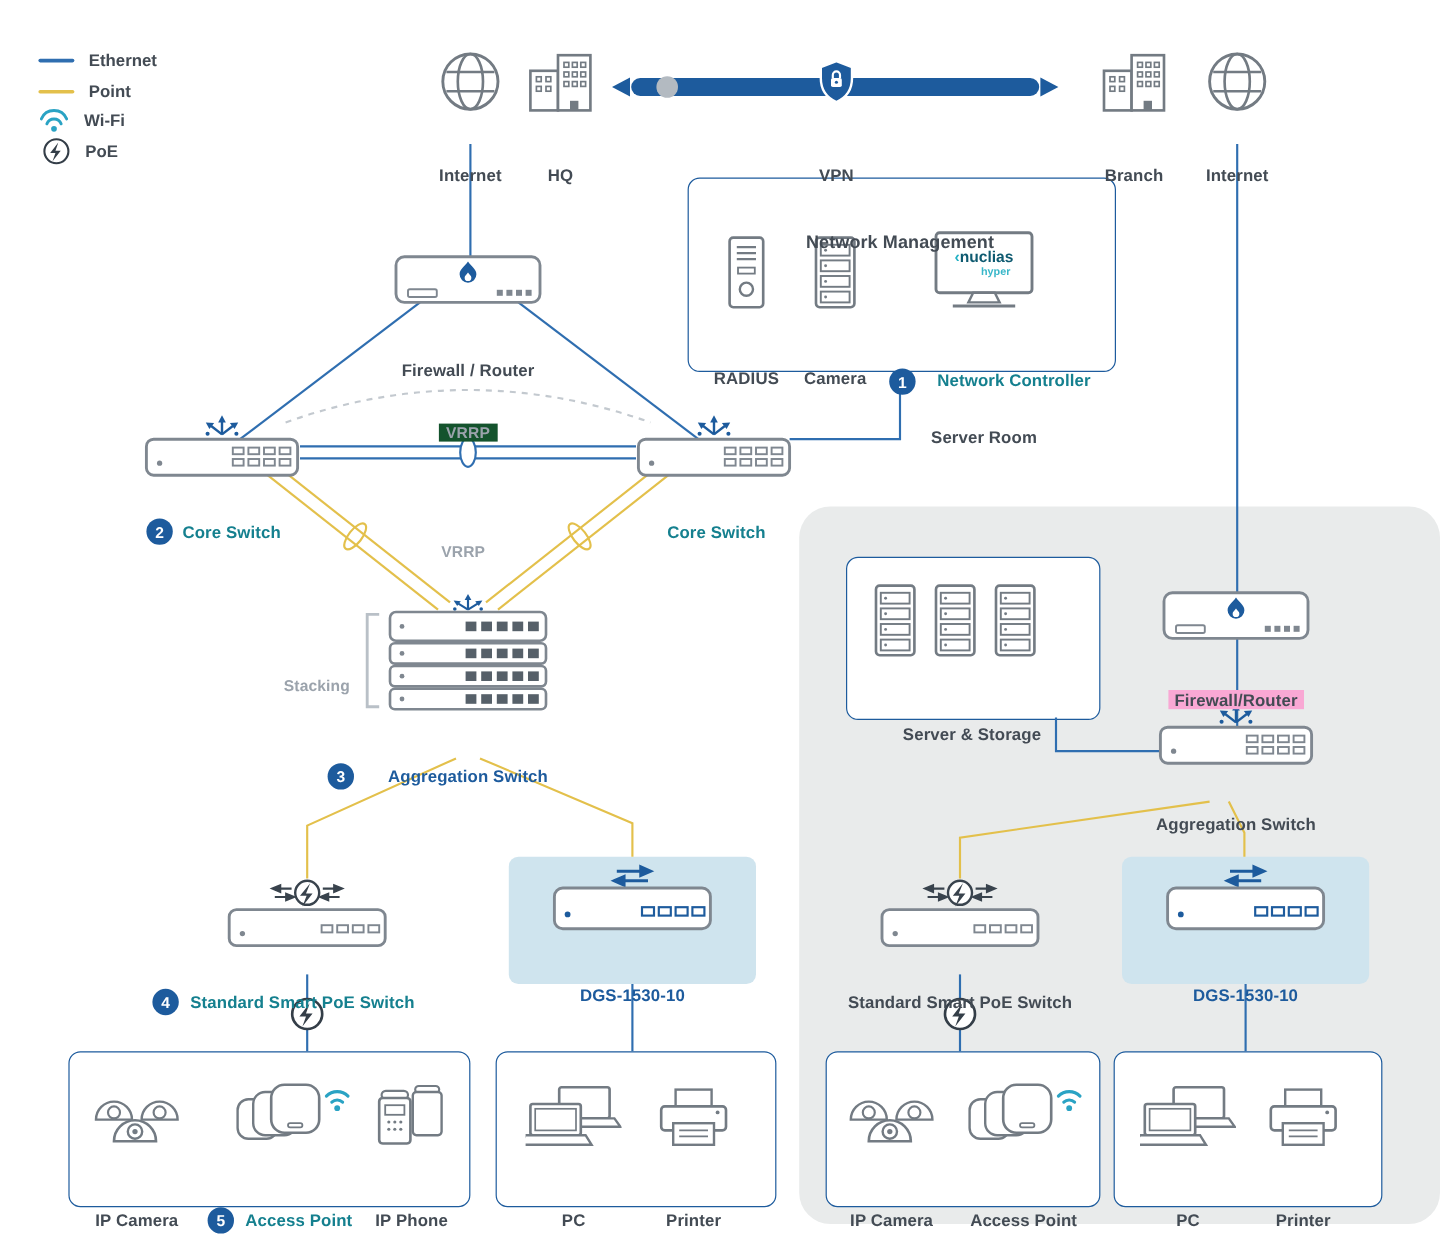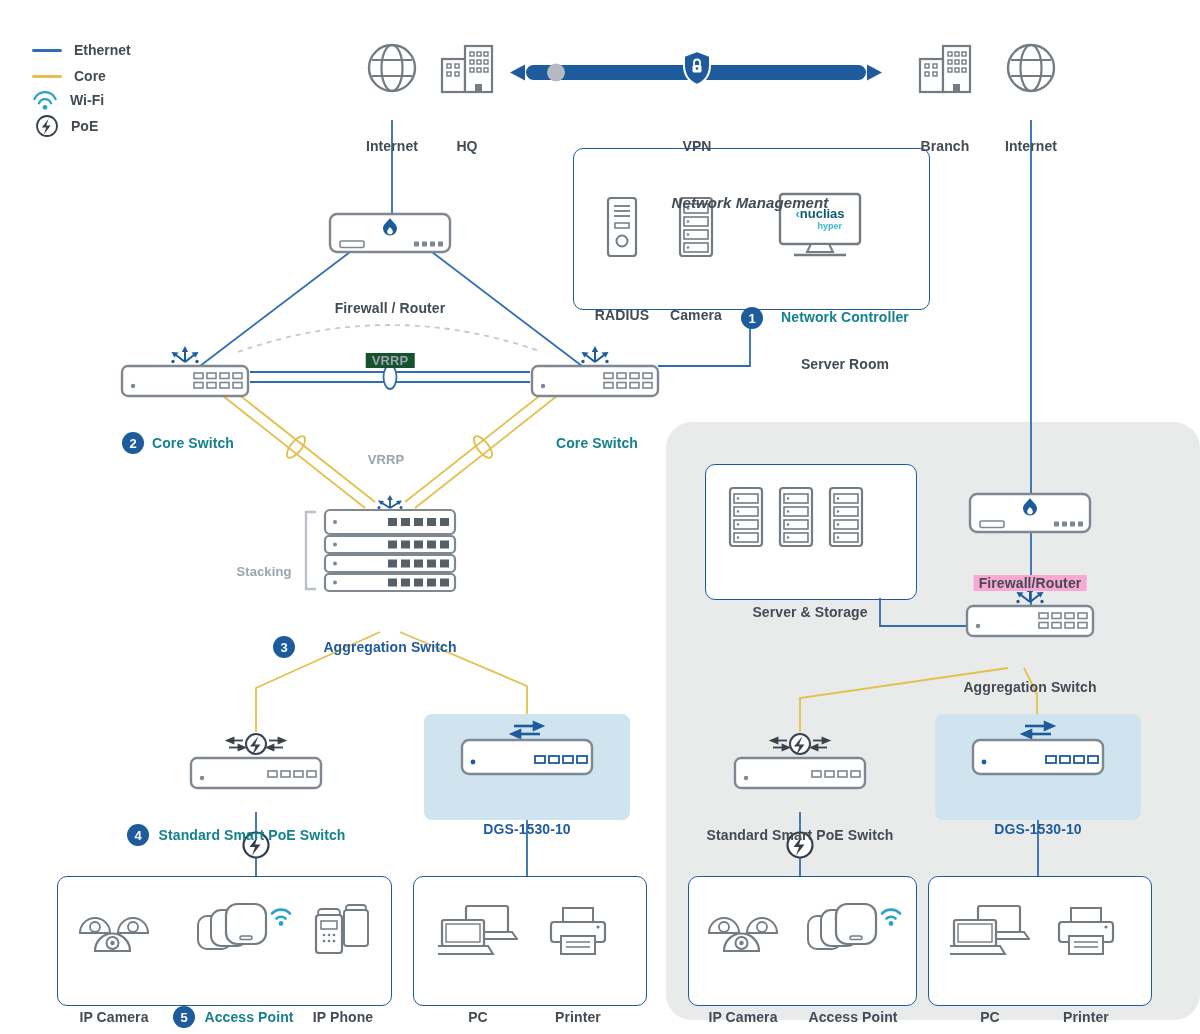--- a/index.html
+++ b/index.html
@@ -3,21 +3,21 @@
 <meta charset="utf-8">
 <style>
   html,body{margin:0;padding:0;background:#fff;}
   #stage{position:relative;width:1200px;height:1034px;background:#fff;overflow:hidden;
          font-family:"Liberation Sans",sans-serif;padding-left:32px;}
   .label{position:absolute;transform:translateX(-50%);font-weight:bold;font-size:14px;
          color:#434b54;white-space:nowrap;letter-spacing:.1px;}
   .label.teal{color:#15808f;}
   .label.blue{color:#1d5b9d;}
   .label.muted{color:#9ba3ac;font-size:13px;}
-  .label.big{font-size:15px;font-style:italic;}
+  .label.big{font-size:15px;}
   .onwhite{background:#14532d;padding:0 6px;}
   .onpanel{background:#f9a8d4;padding:0 5px;}
   .badge{position:absolute;width:22px;height:22px;border-radius:50%;background:#1d5b9d;color:#fff;
          font-size:13px;font-weight:bold;display:flex;align-items:center;justify-content:center;z-index:6;}
   .box{position:absolute;background:#fff;border:1.6px solid #1d5b9d;border-radius:10px;z-index:3;}
   .hl{position:absolute;background:#cfe4ee;border-radius:8px;z-index:2;}
   .panel{position:absolute;background:#e9ebeb;border-radius:26px;z-index:1;}
   svg.icon{position:absolute;z-index:5;}
   .label,.badge{z-index:6;margin-top:36px;}
   #lines{position:absolute;left:0;top:0;z-index:4;pointer-events:none;}
@@ -315,21 +315,21 @@
     </g>
     <path d="M316,512 H306 V589 H316" stroke="#b9c0c7" stroke-width="2.4" fill="none"></path>
   </svg>
 
   <div class="legend-row" style="left:32px;top:38px">
     <div class="legend-swatch" style="background:#2f6eb0"></div>
     <div class="legend-text">Ethernet</div>
   </div>
   <div class="legend-row" style="left:32px;top:64px">
     <div class="legend-swatch" style="background:#e3c04b"></div>
-    <div class="legend-text">Core</div>
+    <div class="legend-text">Point</div>
   </div>
   <div class="legend-row" style="left:32px;top:88px">
     <svg width="26" height="22" viewBox="0 0 28 24">
         <use href="#i-wifi"></use>
       </svg>
     <div class="legend-text">Wi-Fi</div>
   </div>
   <div class="legend-row" style="left:35px;top:114px">
     <svg width="24" height="24" viewBox="0 0 30 30">
         <use href="#i-bolt"></use>
@@ -378,21 +378,21 @@
       <use href="#i-monitor"></use>
     </svg>
   <div class="nuclias" style="left:783px;top:206px;width:74px">
     <div class="l1"><span class="mark">‹</span><span>nuclias</span></div>
     <div class="l2">hyper</div>
   </div>
   <div class="label" style="left:622px;top:271px">RADIUS</div>
   <div class="label" style="left:696px;top:271px">Camera</div>
   <div class="badge" style="left:741px;top:271px">1</div>
   <div class="label teal" style="left:845px;top:273px">Network Controller</div>
-  <div class="label" style="left:845px;top:320px">Server Room</div>
+  <div class="label" style="left:820px;top:320px">Server Room</div>
 
   <svg class="icon" style="left:328px;top:198px" width="124" height="56" viewBox="0 0 124 56">
       <use href="#i-firewall"></use>
     </svg>
   <div class="label" style="left:390px;top:264px">Firewall / Router</div>
 
   <div class="label muted onwhite" style="left:390px;top:317px">VRRP</div>
 
   <svg class="icon" style="left:120px;top:344px" width="130" height="56" viewBox="0 0 130 56">
       <use href="#i-core"></use>

